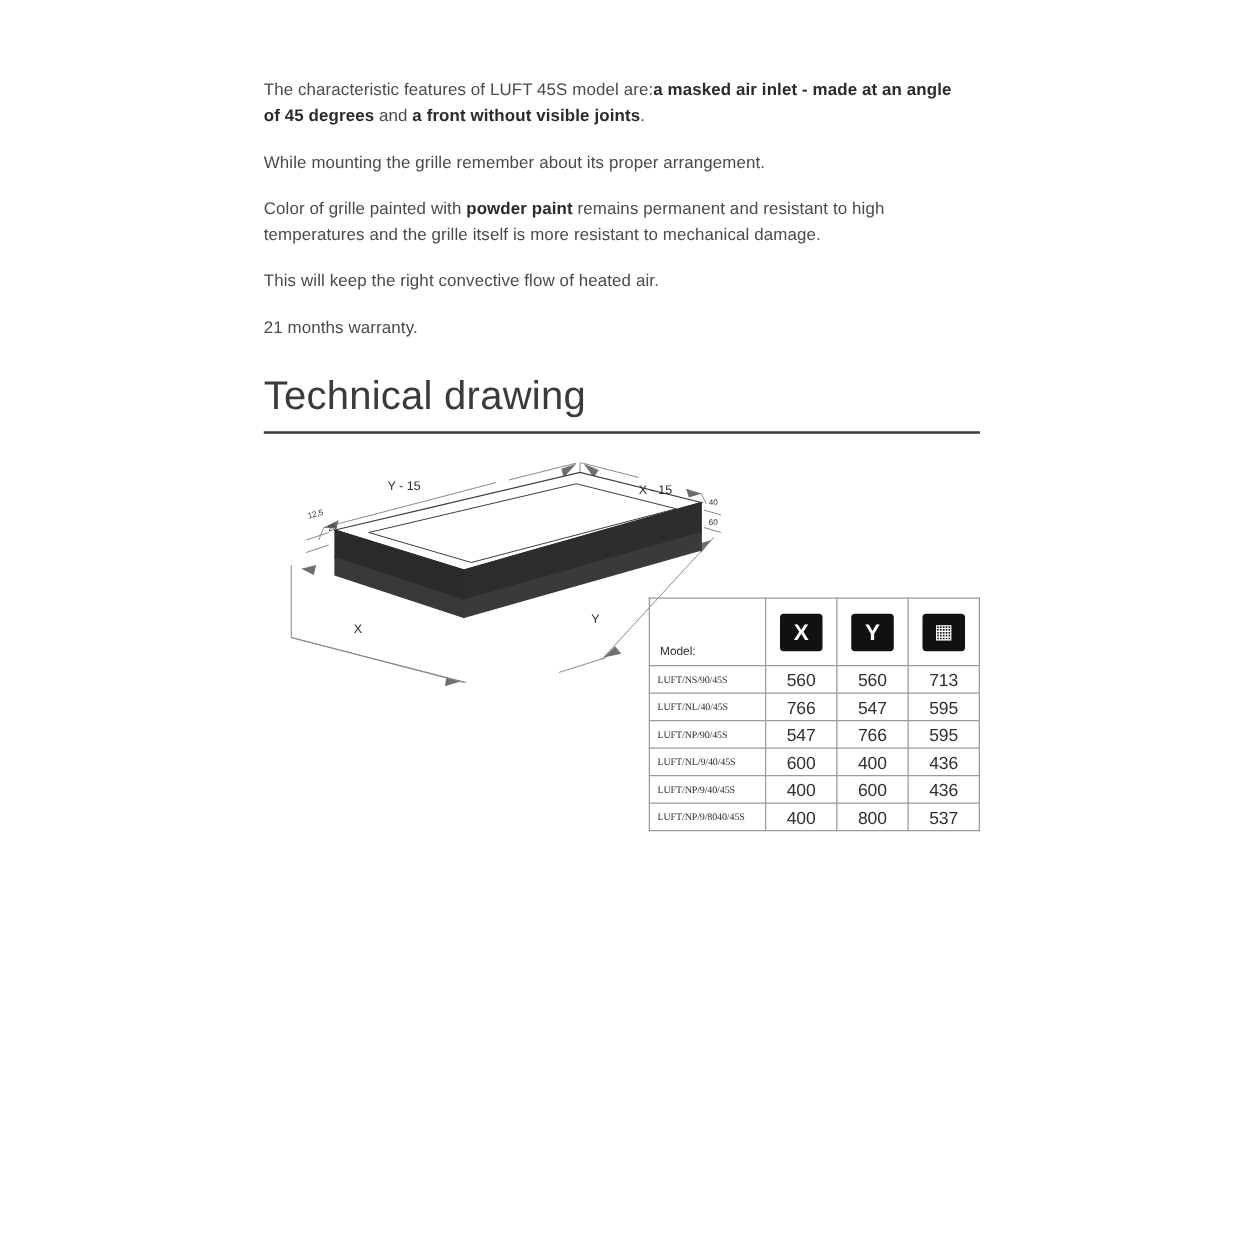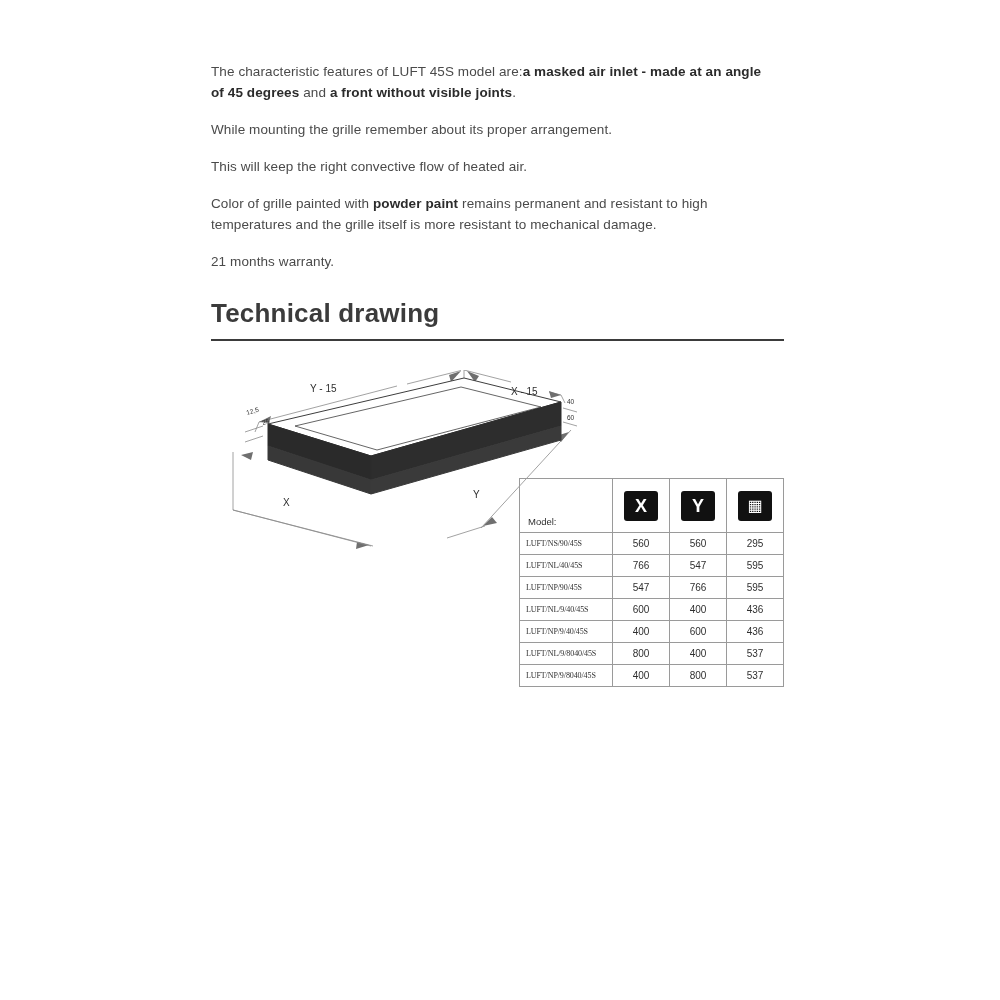--- a/index.html
+++ b/index.html
@@ -37,22 +37,22 @@
     line-height: 1.55;
     color: #4a4a4a;
     letter-spacing: 0.1px;
   }
   p.para b {
     color: #2b2b2b;
     font-weight: bold;
   }
 
   h2.section-title {
-    font-size: 26px;
-    font-weight: bold;
+    font-size: 32px;
+    font-weight: normal;
     color: #3b3b3b;
     margin: 26px 0 0 0;
     letter-spacing: 0.2px;
   }
   .title-rule {
     margin-top: 10px;
     border-bottom: 2px solid #3b3b3b;
     width: 573px;
   }
 
@@ -112,21 +112,21 @@
   }
   .spec-table td.model {
     text-align: left;
     padding-left: 6px;
     font-size: 8px;
     height: 21px;
     letter-spacing: -0.1px;
     font-family: Liberation Serif, serif;
   }
   .spec-table td.val {
-    font-size: 10px;
+    font-size: 14px;
     height: 21px;
   }
 
   .lbl {
     font-size: 10px;
     fill: #2f2f2f;
     font-family: "Liberation Sans", sans-serif;
   }
   .lbl-sm {
     font-size: 6.5px;
@@ -144,25 +144,25 @@
     <p class="para">
       <span>The characteristic features of LUFT 45S model are:</span><b>a masked air inlet - made at an angle of 45 degrees</b><span> and </span><b>a front without visible joints</b><span>.</span>
     </p>
 
     <p class="para">
       <span>While mounting the grille remember about its proper arrangement.</span>
     </p>
 
 
     <p class="para">
+      <span>Color of grille painted with </span><b>powder paint</b><span> remains permanent and resistant to high temperatures and the grille itself is more resistant to mechanical damage.</span>
+    </p>
+
+    <p class="para">
       <span>This will keep the right convective flow of heated air.</span>
-    </p>
-
-    <p class="para">
-      <span>Color of grille painted with </span><b>powder paint</b><span> remains permanent and resistant to high temperatures and the grille itself is more resistant to mechanical damage.</span>
     </p>
 
     <p class="para">
       <span>21 months warranty.</span>
     </p>
 
     <h2 class="section-title">Technical drawing</h2>
     <div class="title-rule"></div>
   </div>
 
@@ -243,21 +243,21 @@
         <th class="hdr-cell">
           <span class="badge icon">▦</span>
         </th>
       </tr>
     </thead>
     <tbody>
       <tr>
         <td class="model">LUFT/NS/90/45S</td>
         <td class="val">560</td>
         <td class="val">560</td>
-        <td class="val">295</td>
+        <td class="val">713</td>
       </tr>
       <tr>
         <td class="model">LUFT/NL/40/45S</td>
         <td class="val">766</td>
         <td class="val">547</td>
         <td class="val">595</td>
       </tr>
       <tr>
         <td class="model">LUFT/NP/90/45S</td>
         <td class="val">547</td>
@@ -270,26 +270,20 @@
         <td class="val">400</td>
         <td class="val">436</td>
       </tr>
       <tr>
         <td class="model">LUFT/NP/9/40/45S</td>
         <td class="val">400</td>
         <td class="val">600</td>
         <td class="val">436</td>
       </tr>
       <tr>
-        <td class="model">LUFT/NL/9/8040/45S</td>
-        <td class="val">800</td>
-        <td class="val">400</td>
-        <td class="val">537</td>
-      </tr>
-      <tr>
         <td class="model">LUFT/NP/9/8040/45S</td>
         <td class="val">400</td>
         <td class="val">800</td>
         <td class="val">537</td>
       </tr>
     </tbody>
   </table>
 
 </div>
 

